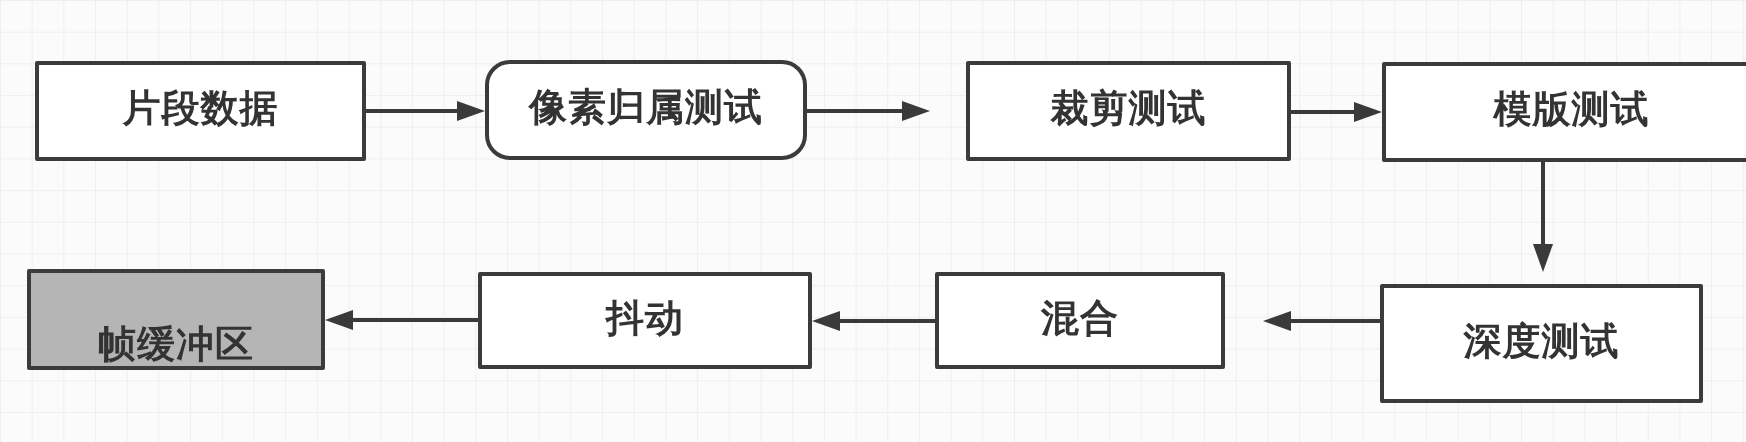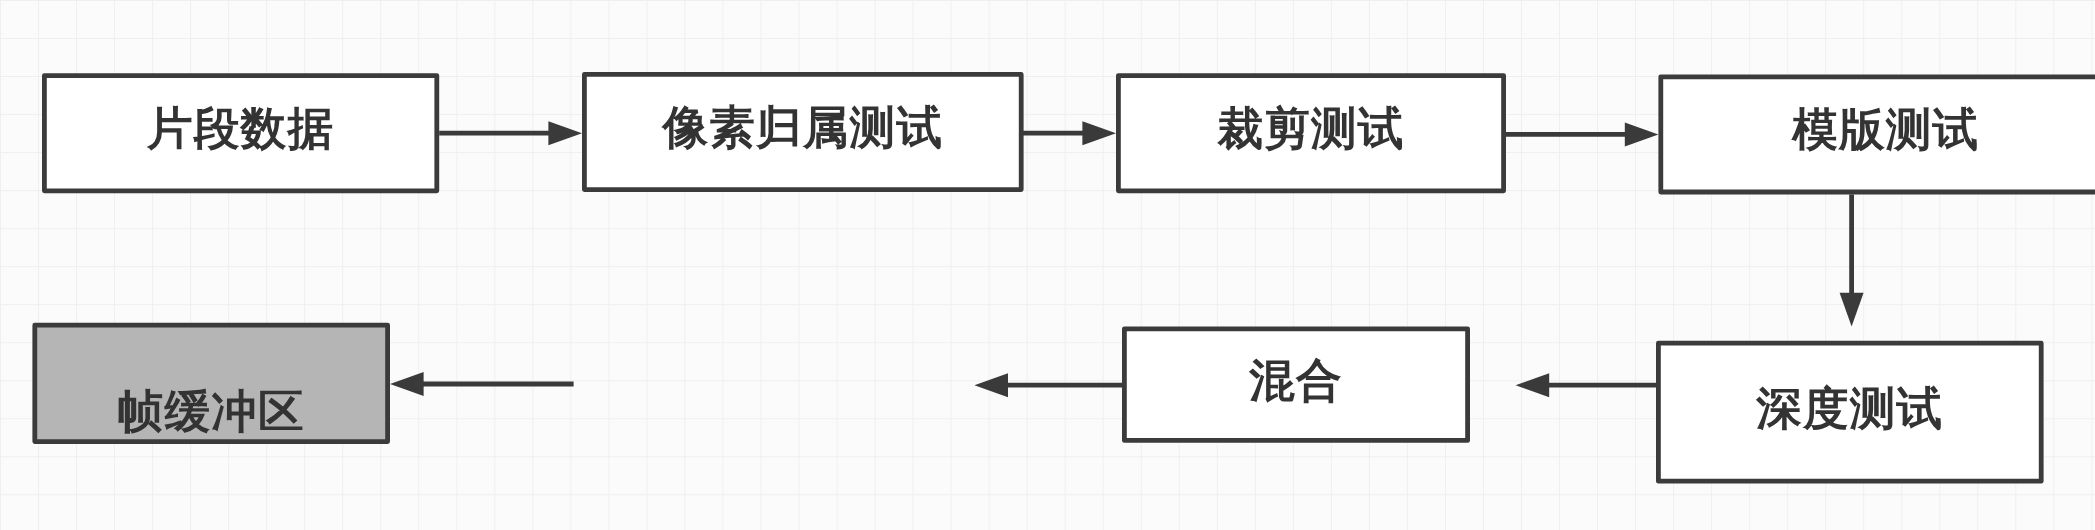--- a/index.html
+++ b/index.html
@@ -69,31 +69,34 @@
         <polygon points="812,321 840,311 840,331"></polygon>
       </g>
       <g>
         <line x1="478" y1="320" x2="348" y2="320"></line>
         <polygon points="325,320 353,310 353,330"></polygon>
       </g>
     </svg>
 <div class="node" style="left: 35px; top: 61px; width: 331px; height: 100px;">
       <span>片段数据</span>
     </div>
-    <div class="node" style="left: 485px; top: 60px; width: 368px; height: 100px;">
+    <div class="node" style="left: 485px; top: 60px; width: 322px; height: 100px; border-radius: 25px;">
       <span>像素归属测试</span>
     </div>
-    <div class="node" style="left: 930px; top: 61px; width: 325px; height: 100px;">
+    <div class="node" style="left: 966px; top: 61px; width: 325px; height: 100px;">
       <span>裁剪测试</span>
     </div>
     <div class="node" style="left: 1382px; top: 62px; width: 379px; height: 100px;">
       <span>模版测试</span>
     </div>
     <div class="node" style="left: 1380px; top: 284px; width: 323px; height: 119px;">
       <span>深度测试</span>
     </div>
     <div class="node" style="left: 935px; top: 272px; width: 290px; height: 97px;">
       <span>混合</span>
     </div>
+    <div class="node" style="left: 478px; top: 272px; width: 334px; height: 97px;">
+      <span>抖动</span>
+    </div>
     <div class="node gray" style="left: 27px; top: 269px; width: 298px; height: 101px; align-items: flex-end;">
       <span>帧缓冲区</span>
     </div>
   </div>
 
 </body></html>

